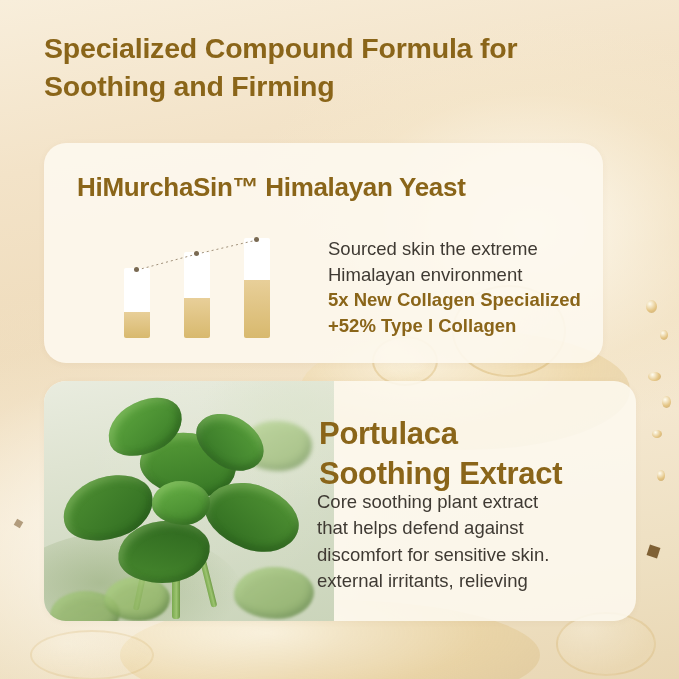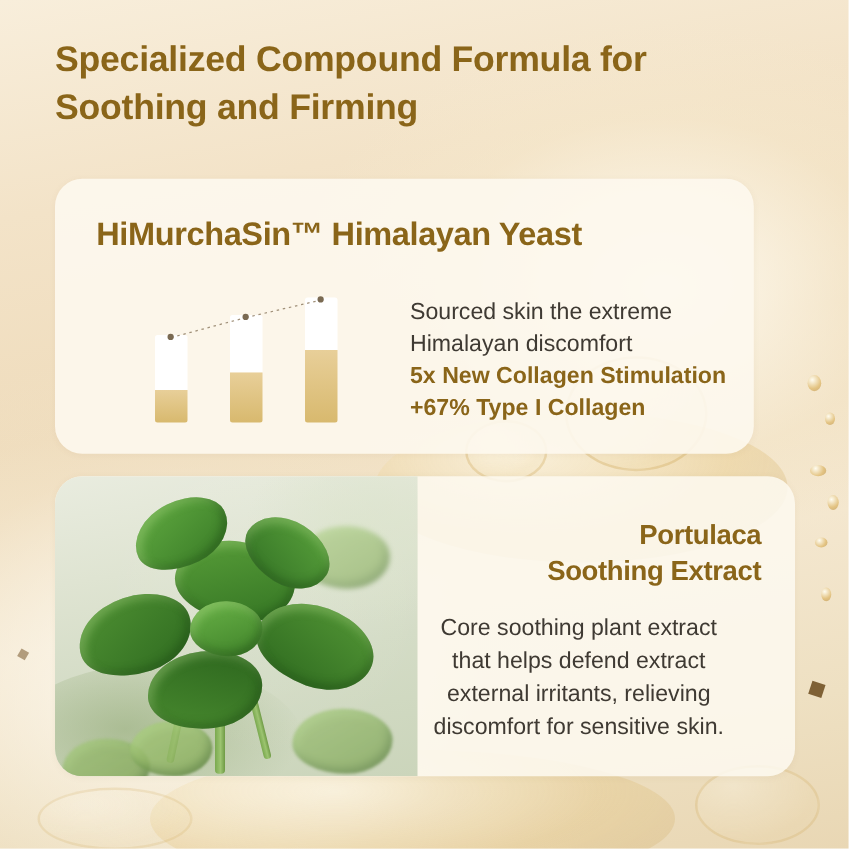--- a/index.html
+++ b/index.html
@@ -183,33 +183,33 @@
   .stem {
     position: absolute;
     background: linear-gradient(90deg, #7aa94f, #9cc470 55%, #6e9a44);
     border-radius: 3px;
   }
   .bottom-title {
     position: absolute;
     right: 27px;
     top: 33px;
     width: 290px;
-    text-align: right;
-    font-size: 22px;
+    text-align: left;
+    font-size: 31px;
     font-weight: bold;
     line-height: 1.3;
     color: #8a6519;
     letter-spacing: -0.3px;
   }
   .bottom-text {
     position: absolute;
     right: 27px;
     top: 108px;
     width: 292px;
-    text-align: center;
+    text-align: left;
     font-size: 18.5px;
     line-height: 1.42;
     color: #3f3a33;
   }
 </style>
 </head>
 <body>
 
 <div class="page">
 
@@ -254,23 +254,23 @@
         <line x1="21" y1="36" x2="81" y2="20" stroke="#a09079" stroke-width="1" stroke-dasharray="2 3"></line>
         <line x1="81" y1="20" x2="141" y2="6" stroke="#a09079" stroke-width="1" stroke-dasharray="2 3"></line>
       </svg>
       <div class="dot" style="left:18px; top:33px;"></div>
       <div class="dot" style="left:78px; top:17px;"></div>
       <div class="dot" style="left:138px; top:3px;"></div>
     </div>
 
     <div class="top-text">
       <div>Sourced skin the extreme</div>
-      <div>Himalayan discomfort</div>
-      <div class="hl">5x New Collagen Stimulation</div>
-      <div class="hl">+67% Type I Collagen</div>
+      <div>Himalayan environment</div>
+      <div class="hl">5x New Collagen Specialized</div>
+      <div class="hl">+52% Type I Collagen</div>
     </div>
   </div>
 
   <div class="card card-bottom">
 
     <div class="plant-photo">
 
       <div class="blob" style="left:-40px; top:150px; width:240px; height:130px; background:radial-gradient(ellipse at 40% 40%, rgba(140,165,110,.55), rgba(160,180,130,0) 70%);"></div>
       <div class="blob" style="left:150px; top:-30px; width:190px; height:150px; background:radial-gradient(ellipse at 50% 50%, rgba(220,228,205,.8), rgba(220,228,205,0) 70%);"></div>
 
@@ -292,19 +292,19 @@
       <div class="leaf" style="left:108px; top:100px; width:58px; height:44px; background:linear-gradient(160deg,#6ab348,#3f8229); transform:rotate(2deg);"></div>
     </div>
 
     <div class="bottom-title">
       <div>Portulaca</div>
       <div>Soothing Extract</div>
     </div>
 
     <div class="bottom-text">
       <div>Core soothing plant extract</div>
-      <div>that helps defend extract</div>
+      <div>that helps defend against</div>
+      <div>discomfort for sensitive skin.</div>
       <div>external irritants, relieving</div>
-      <div>discomfort for sensitive skin.</div>
     </div>
   </div>
 
 </div>
 
 </body></html>

